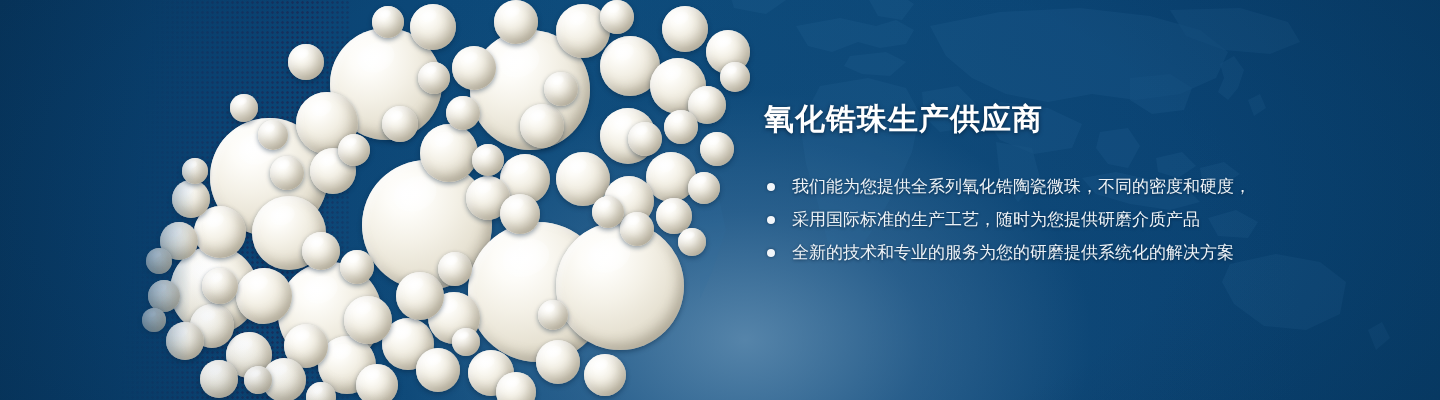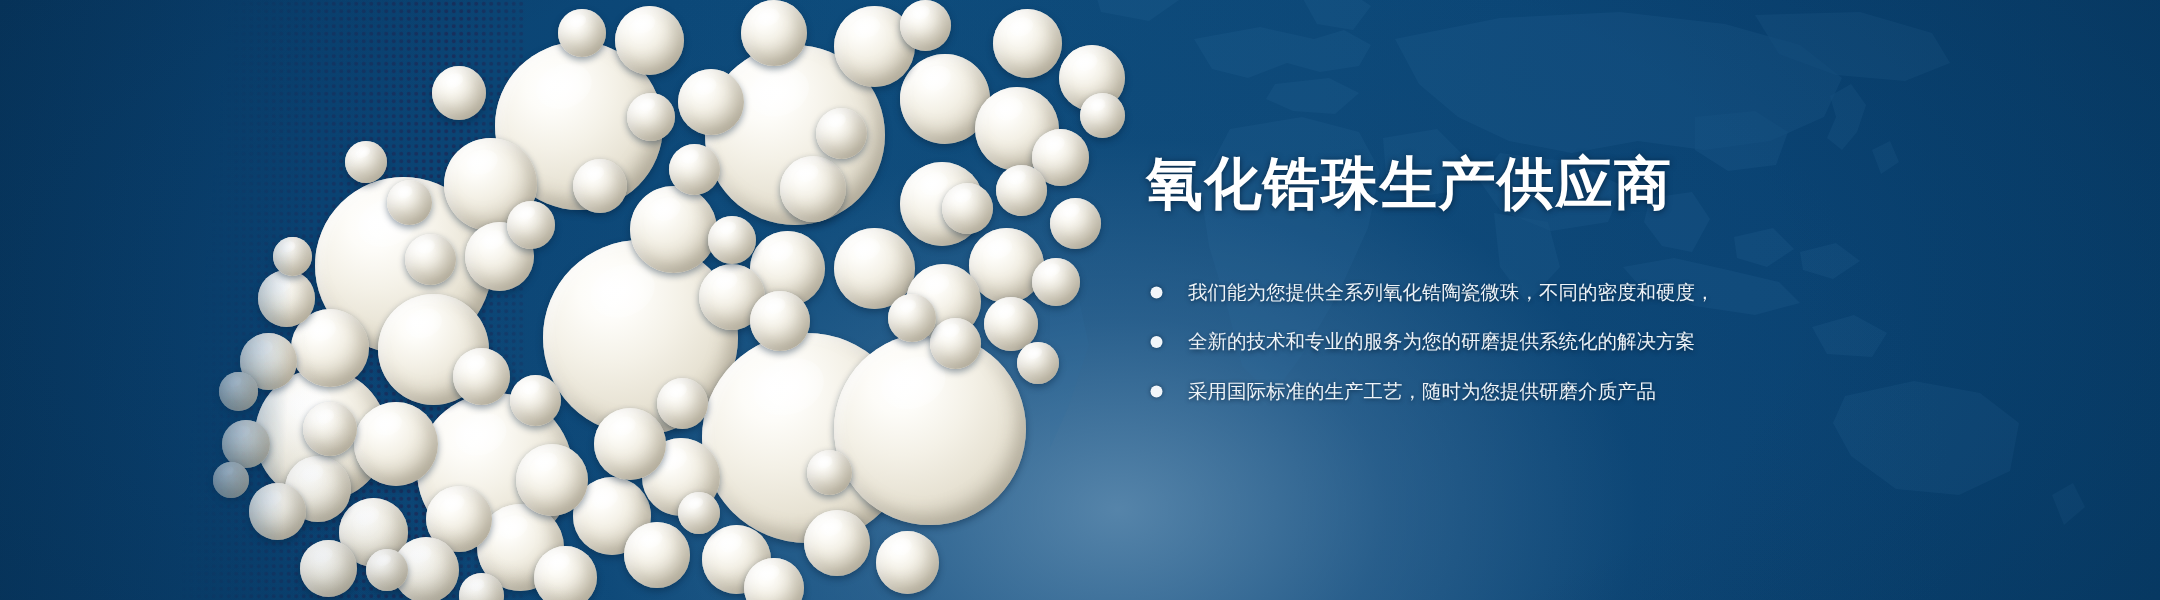--- a/index.html
+++ b/index.html
@@ -114,38 +114,38 @@
 
   
   .copy {
     position: absolute;
     left: 764px;
     top: 104px;
     width: 640px;
   }
   .headline {
     margin: 0;
-    font-size: 38px;
+    font-size: 30px;
     font-weight: 700;
     line-height: 1.0;
     letter-spacing: 1px;
     color: #ffffff;
     text-shadow: 0 1px 4px rgba(3,26,50,0.75);
     white-space: nowrap;
   }
   .bullets {
     list-style: none;
     margin: 42px 0 0 0;
     padding: 0;
   }
   .bullet-row {
     position: relative;
     padding-left: 28px;
     margin-bottom: 11px;
-    font-size: 13px;
+    font-size: 17px;
     line-height: 22px;
     color: #eef3f7;
     text-shadow: 0 1px 3px rgba(3,26,50,0.70);
   }
   .bullet-row:last-child { margin-bottom: 0; }
   .bullet-dot {
     position: absolute;
     left: 3px;
     top: 7px;
     width: 8px;
@@ -302,22 +302,22 @@
   <div class="copy">
     <h1 class="headline">氧化锆珠生产供应商</h1>
 
     <ul class="bullets">
       <li class="bullet-row">
         <span class="bullet-dot"></span>
         <span>我们能为您提供全系列氧化锆陶瓷微珠，不同的密度和硬度，</span>
       </li>
       <li class="bullet-row">
         <span class="bullet-dot"></span>
-        <span>全新的技术和专业的服务为您的研磨提供系统化的解决方案</span>
+        <span>采用国际标准的生产工艺，随时为您提供研磨介质产品</span>
       </li>
       <li class="bullet-row">
         <span class="bullet-dot"></span>
-        <span>采用国际标准的生产工艺，随时为您提供研磨介质产品</span>
+        <span>全新的技术和专业的服务为您的研磨提供系统化的解决方案</span>
       </li>
     </ul>
   </div>
 
 </div>
 
 </body></html>

